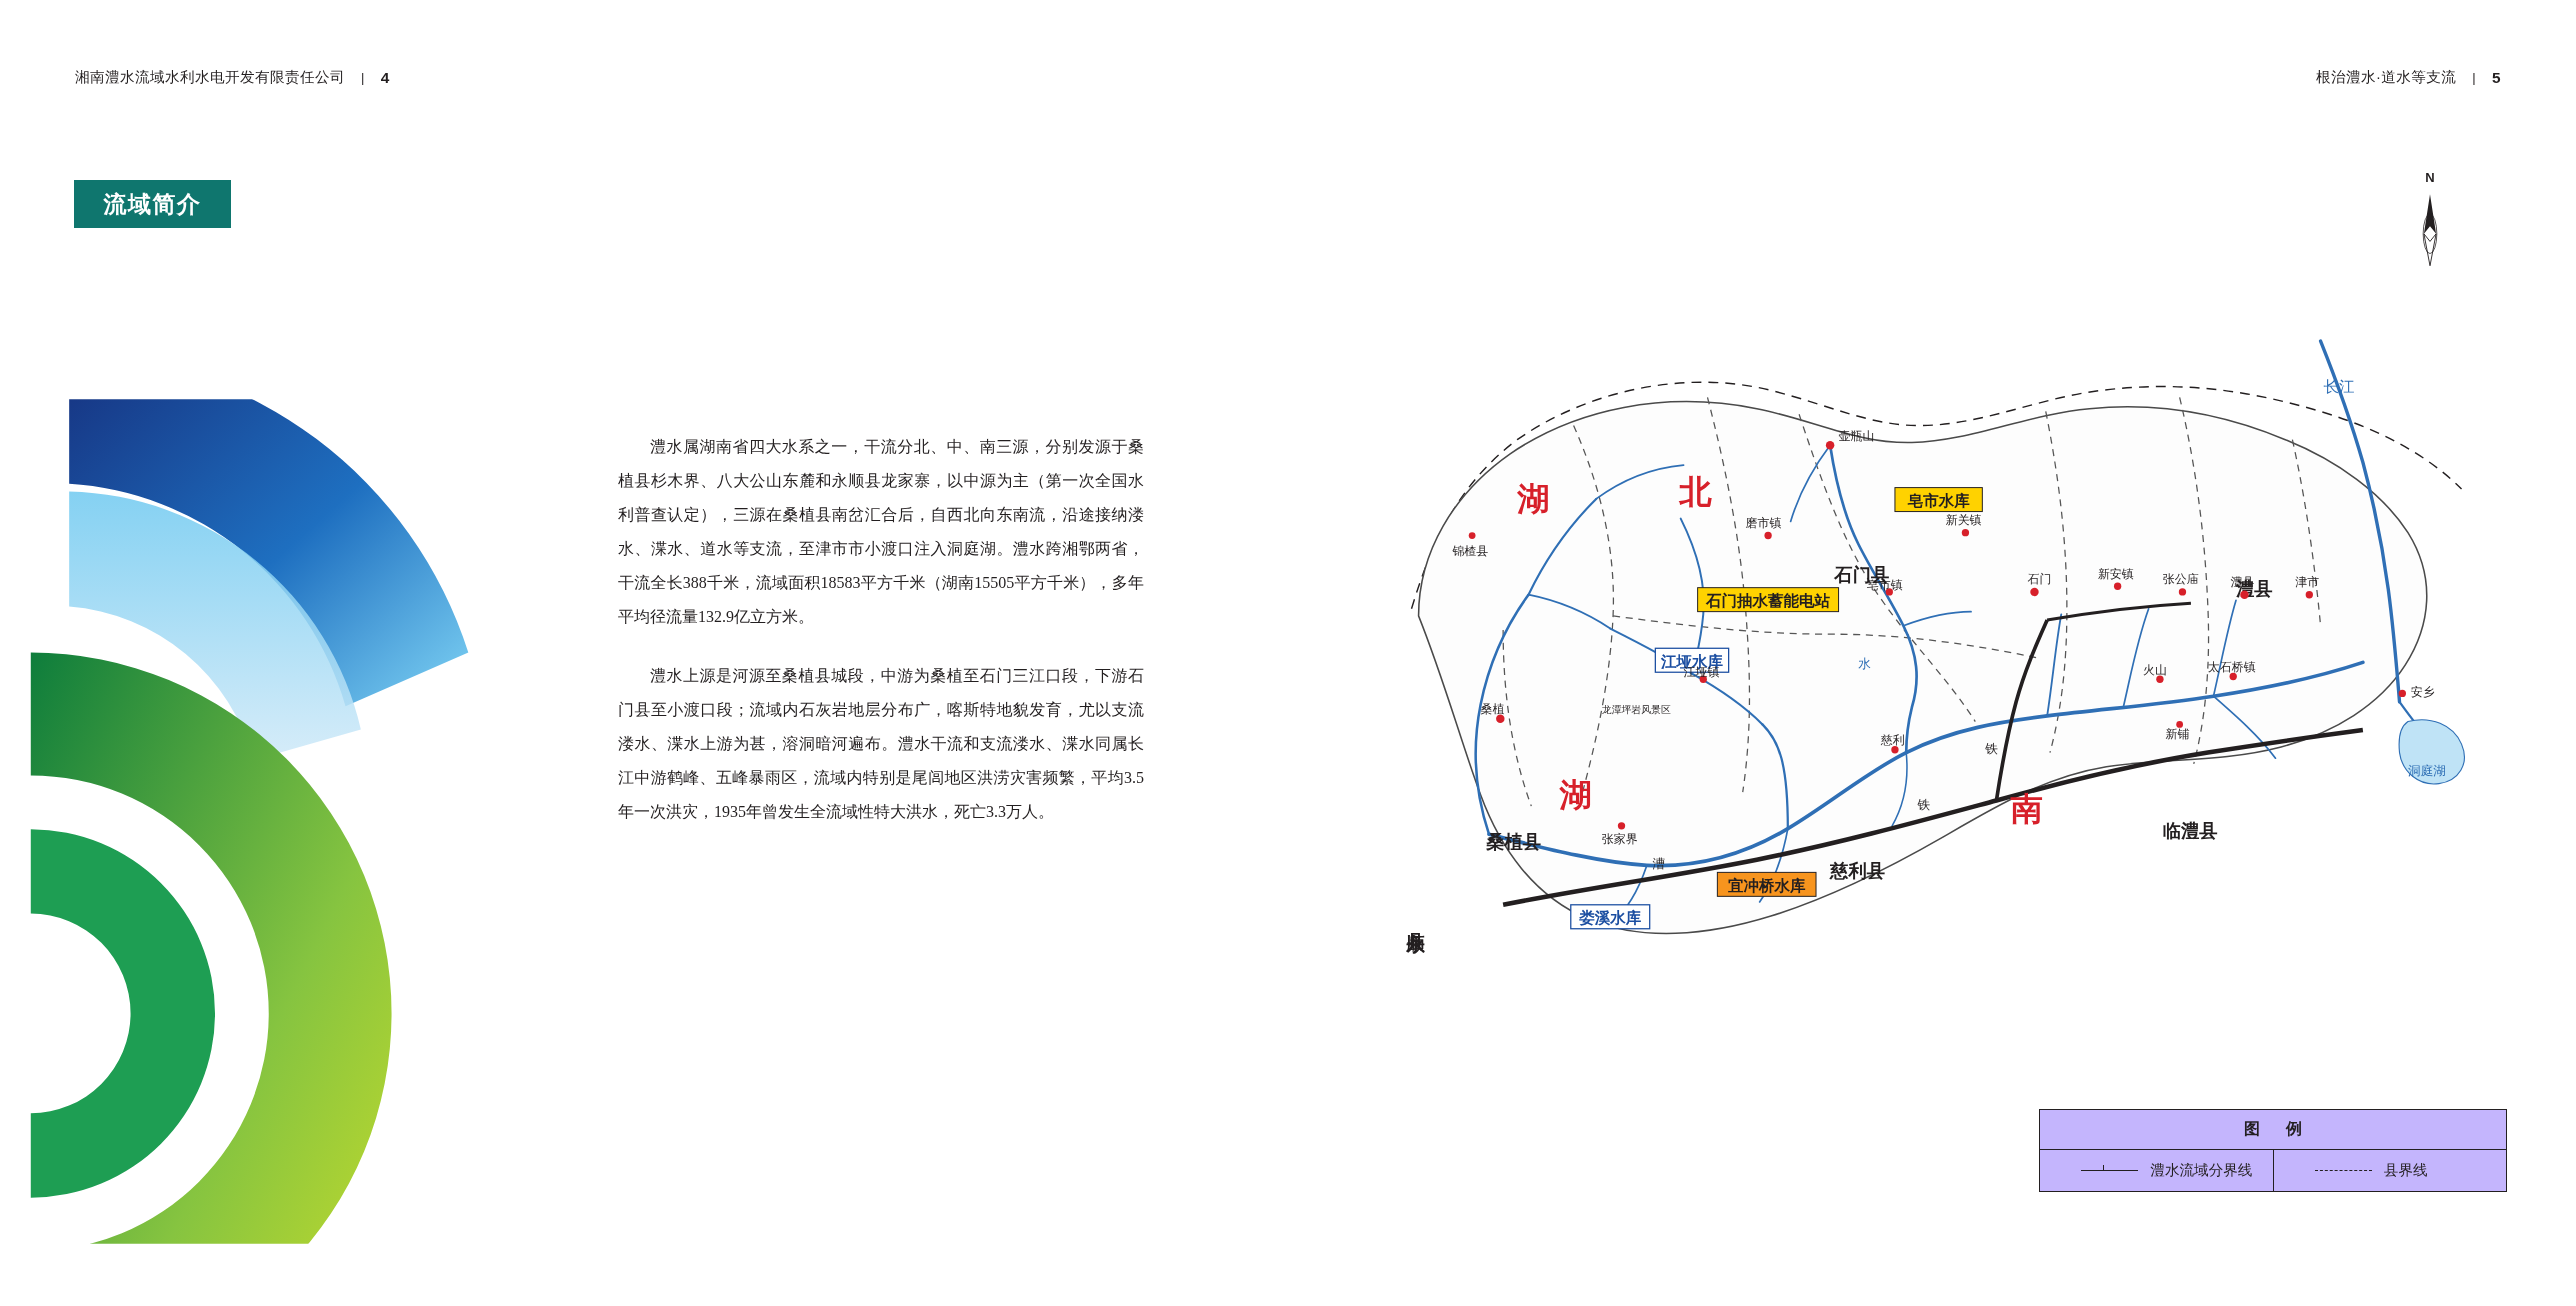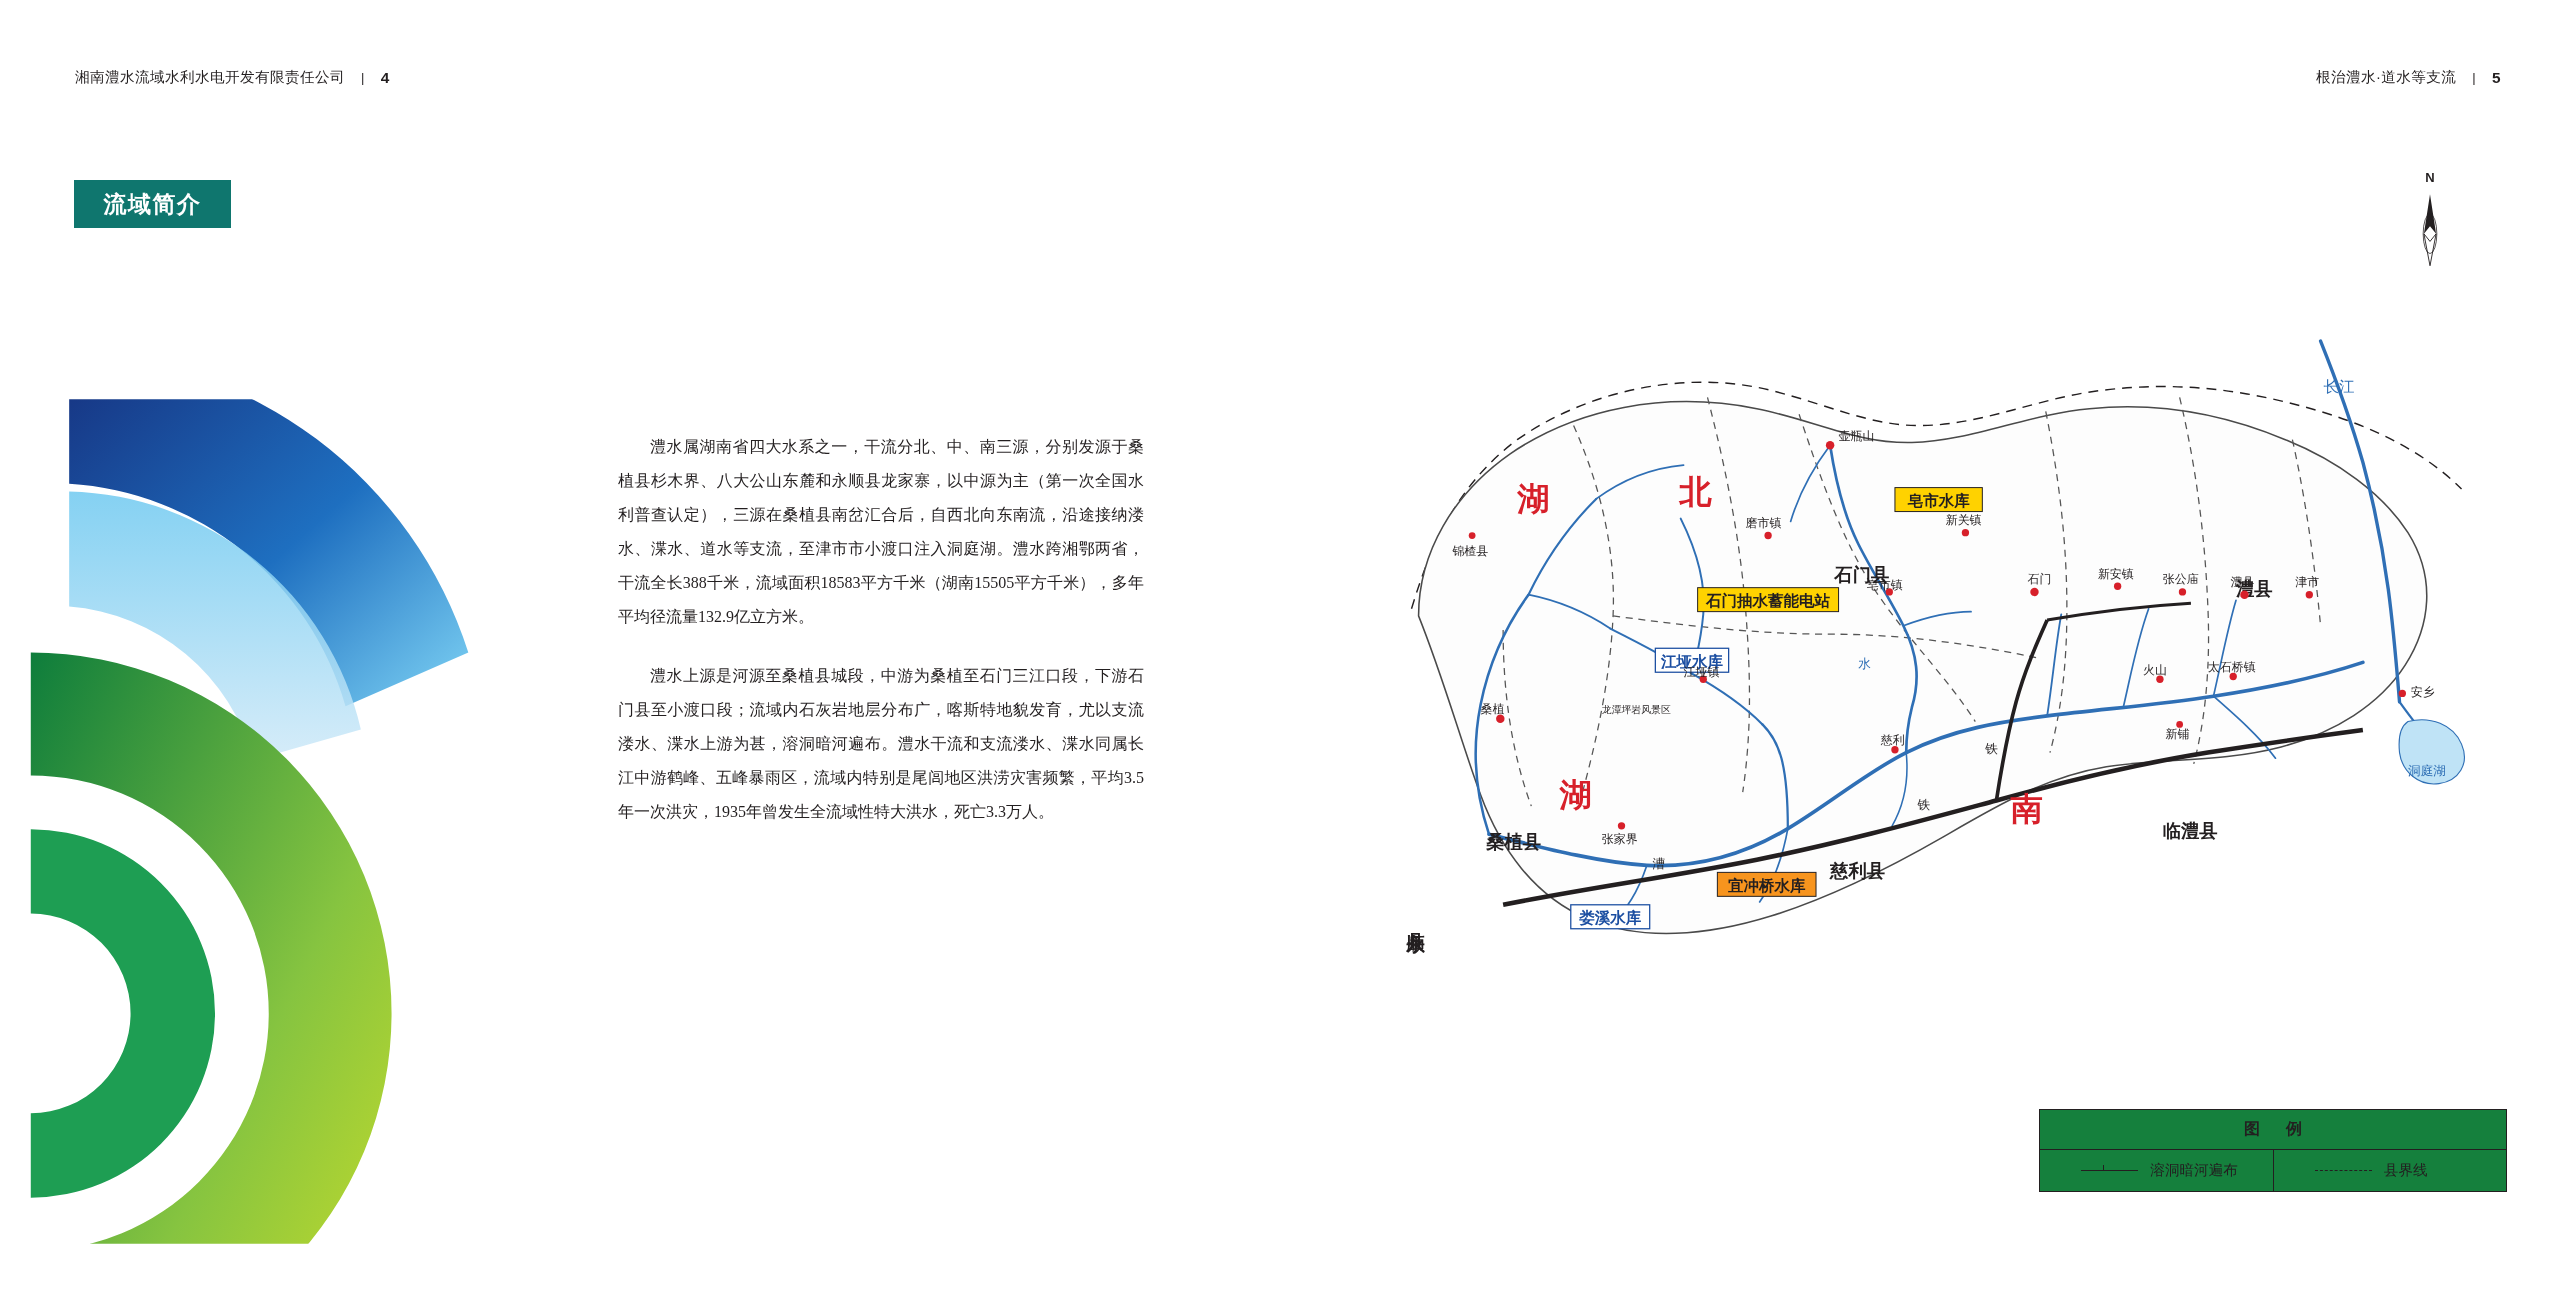--- a/index.html
+++ b/index.html
@@ -100,21 +100,21 @@
     left: 46px; top: 253px;
     width: 1198px; height: 768px;
   }
   .map-area svg { display: block; }
 
   .legend {
     position: absolute;
     right: 69px; bottom: 114px;
     width: 468px;
     border: 0.8px solid #231f20;
-    background: #15803d;
+    background: #c4b5fd;
     font-family: "Liberation Sans", sans-serif;
   }
   .legend .legend-title {
     height: 40px;
     display: flex; align-items: center; justify-content: center;
     border-bottom: 0.8px solid #231f20;
     font-size: 16px; letter-spacing: 10.7px;
     font-weight: bold;
     padding-left: 10.7px;
   }
@@ -374,21 +374,21 @@
           <text x="226" y="434" font-size="9">漕</text>
         </g>
       </svg>
     </div>
 
     <div class="legend">
       <div class="legend-title">图 例</div>
       <div class="legend-row">
         <div class="legend-cell">
           <span class="legend-sym sym-basin"></span>
-          <span>溶洞暗河遍布</span>
+          <span>澧水流域分界线</span>
         </div>
         <div class="legend-cell">
           <span class="legend-sym sym-county"></span>
           <span>县界线</span>
         </div>
       </div>
     </div>
 
   </div>
 </div>

